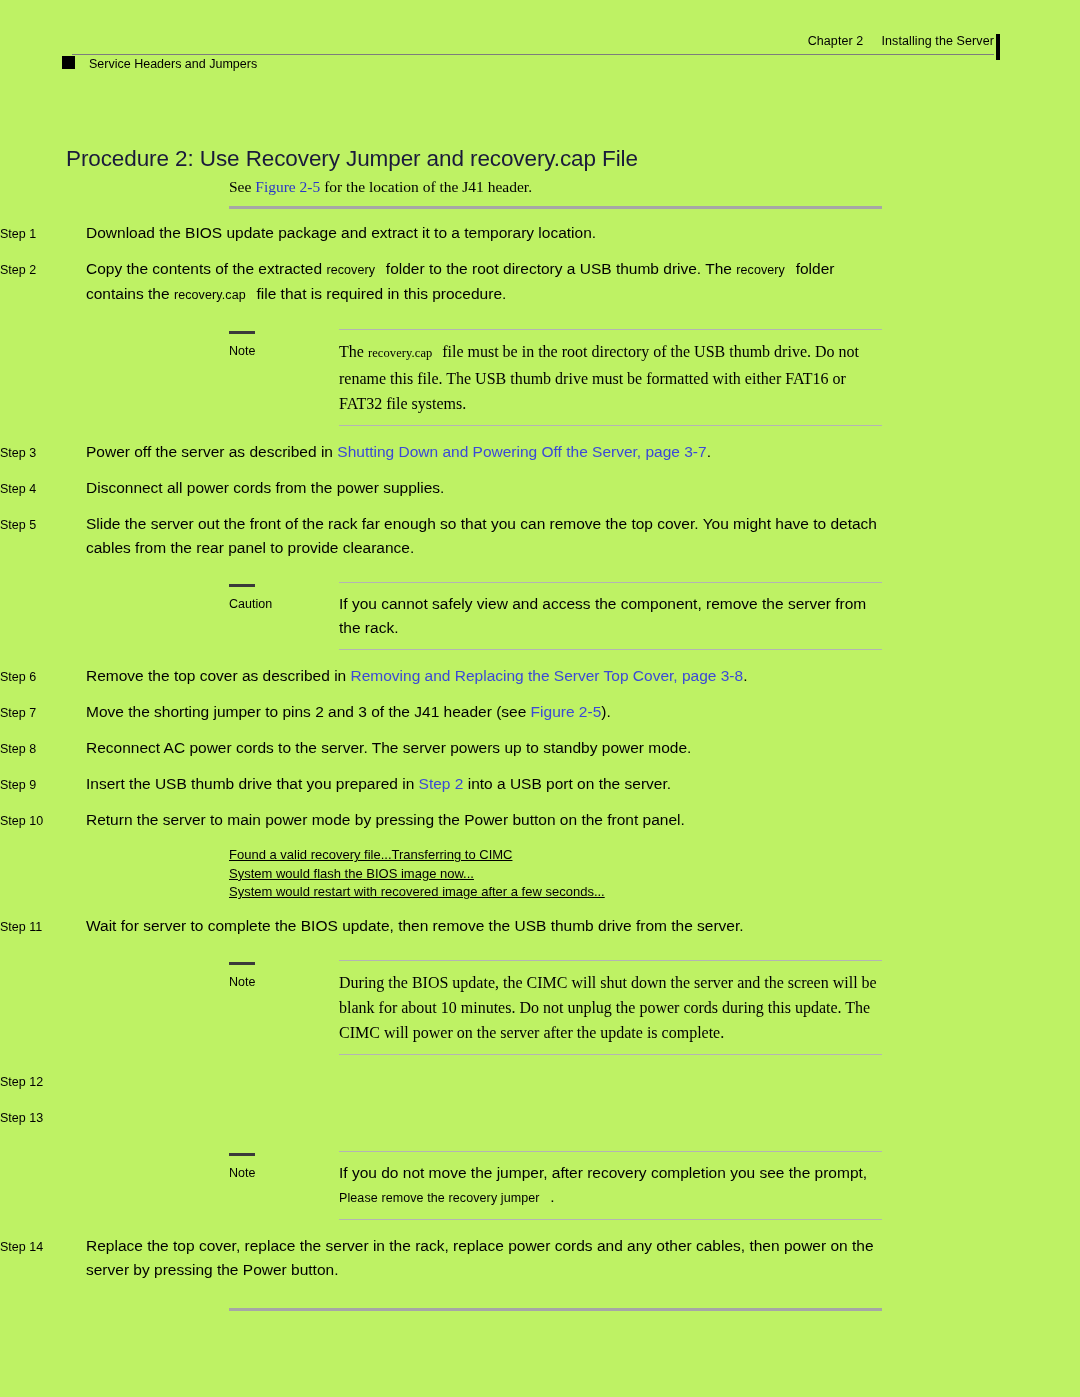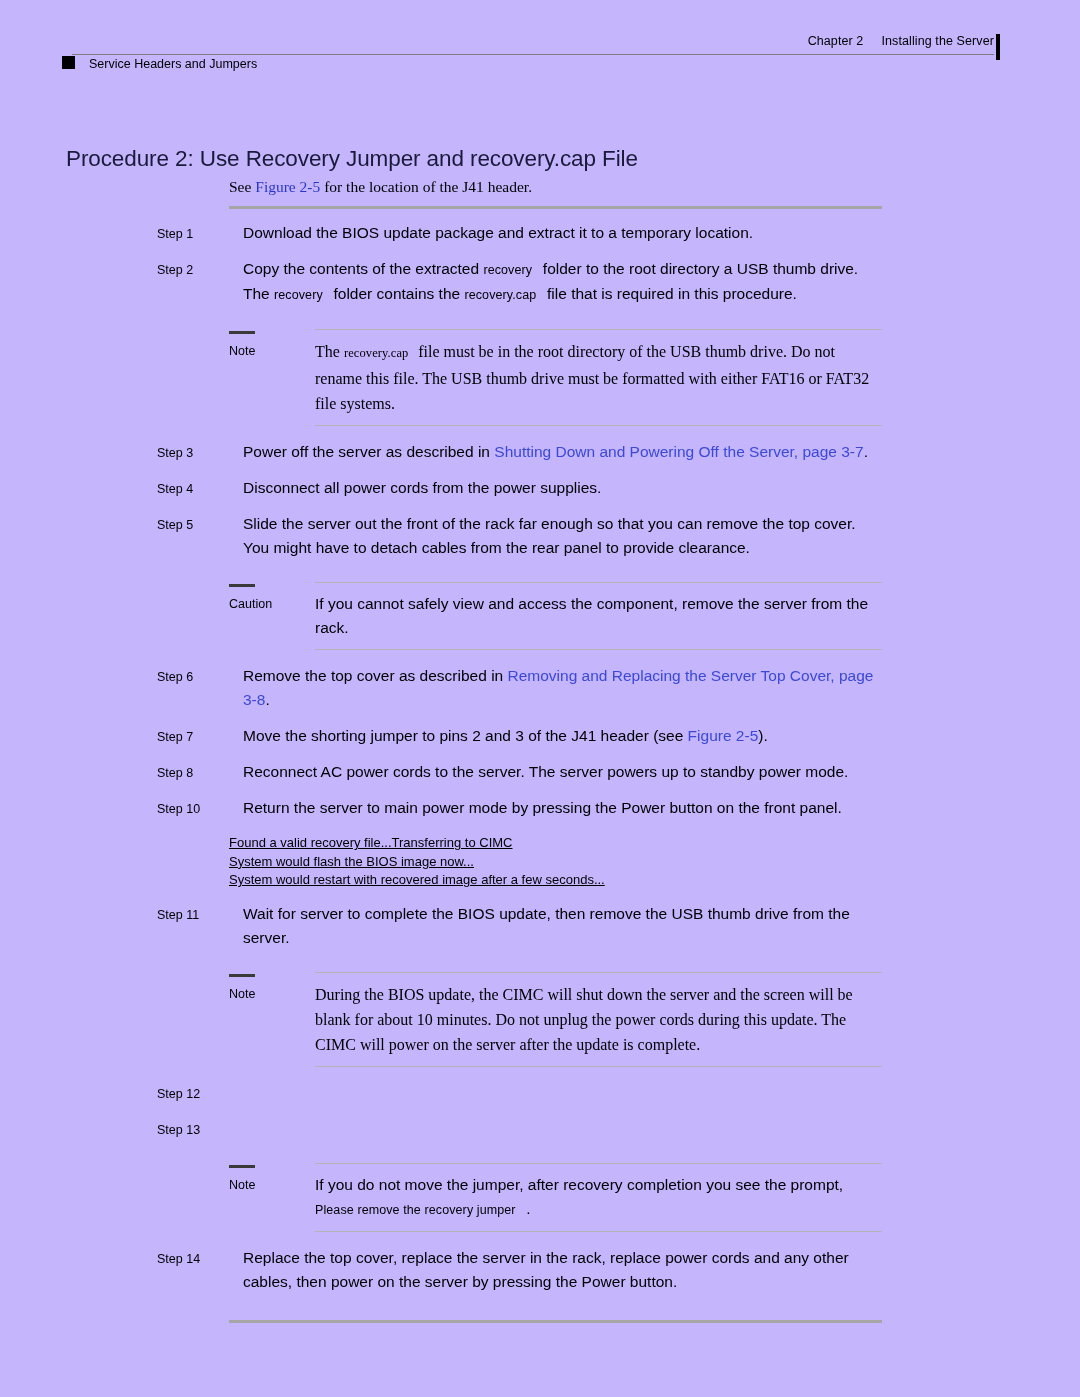--- a/index.html
+++ b/index.html
@@ -5,21 +5,21 @@
 <style>
   html, body {
     margin: 0;
     padding: 0;
     background: #ffffff;
   }
   .page {
     position: relative;
     width: 1080px;
     height: 1397px;
-    background: #c4b5fd;
+    background: #bef264;
     font-family: "Liberation Sans", sans-serif;
     color: #000000;
     overflow: hidden;
   }
 
   
   .run-head {
     position: absolute;
     left: 0; top: 0;
     width: 1080px;
@@ -105,21 +105,20 @@
 
   
   .step {
     display: flex;
     align-items: flex-start;
     margin-top: 12px;
   }
   .step-label {
     width: 86px;
     flex: 0 0 86px;
-    margin-left: 157px;
     font-size: 12.5px;
     line-height: 22px;
     padding-top: 2px;
     white-space: nowrap;
   }
   .step-body {
     flex: 1 1 auto;
     margin-right: 86px;
     font-size: 15.5px;
     line-height: 24px;
@@ -139,20 +138,21 @@
     letter-spacing: 0.1px;
   }
   .code-inline::after { content: "\00a0\00a0\00a0"; }
 
   
   .admon {
     display: flex;
     align-items: flex-start;
     margin-top: 22px;
     margin-bottom: 14px;
+    gap: 24px;
   }
   .admon-label {
     width: 86px;
     flex: 0 0 86px;
     margin-left: 229px;
     position: relative;
     font-size: 12.5px;
     line-height: 20px;
     padding-top: 12px;
   }
@@ -284,20 +284,24 @@
     <div class="step">
       <div class="step-label">Step 7</div>
       <div class="step-body"><span>Move the shorting jumper to pins 2 and 3 of the J41 header (see </span><span class="link-b">Figure 2-5</span><span>).</span></div>
     </div>
 
     <div class="step">
       <div class="step-label">Step 8</div>
       <div class="step-body">Reconnect AC power cords to the server. The server powers up to standby power mode.</div>
     </div>
 
+    <div class="step">
+      <div class="step-label">Step 9</div>
+      <div class="step-body"><span>Insert the USB thumb drive that you prepared in </span><span class="link-b">Step 2</span><span> into a USB port on the server.</span></div>
+    </div>
 
     <div class="step">
       <div class="step-label">Step 10</div>
       <div class="step-body">Return the server to main power mode by pressing the Power button on the front panel.</div>
     </div>
 
 
     <div class="screen">Found a valid recovery file...Transferring to CIMC
 System would flash the BIOS image now...
 System would restart with recovered image after a few seconds...</div>

